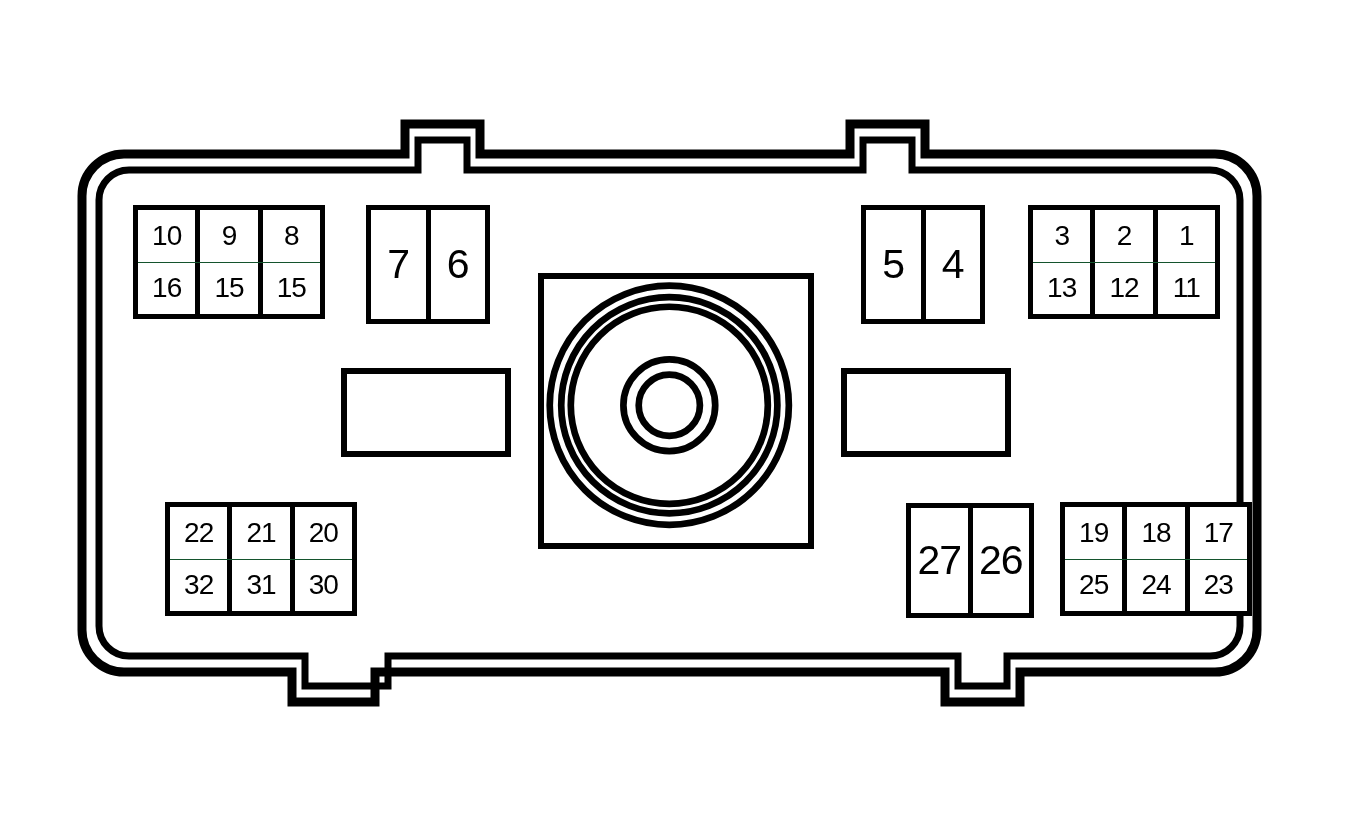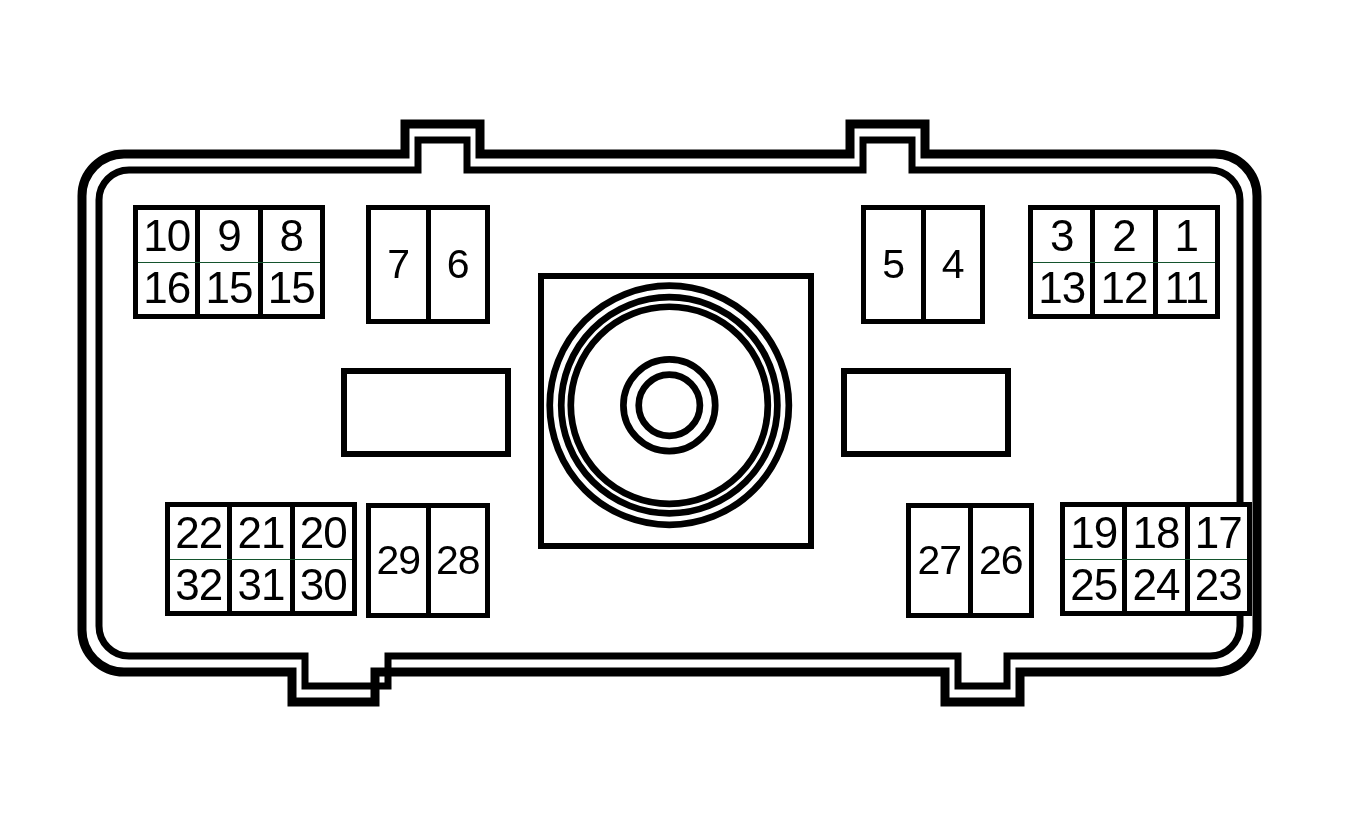--- a/index.html
+++ b/index.html
@@ -41,21 +41,21 @@
   .fuse-row + .fuse-row {
     border-top: 1px solid #14532d;
   }
   .fuse-cell {
     flex: 1 1 0;
     min-width: 0;
     display: flex;
     align-items: center;
     justify-content: center;
     font-family: "Liberation Sans", sans-serif;
-    font-size: 44px;
+    font-size: 28px;
     line-height: 1;
     color: #000000;
     letter-spacing: -1px;
     background: #ffffff;
   }
   .fuse-cell + .fuse-cell {
     border-left: 5px solid #000000;
   }
   .fuse-block.tall .fuse-cell {
     font-size: 41px;
@@ -202,26 +202,20 @@
       <div class="fuse-cell">21</div>
       <div class="fuse-cell">20</div>
     </div>
     <div class="fuse-row">
       <div class="fuse-cell">32</div>
       <div class="fuse-cell">31</div>
       <div class="fuse-cell">30</div>
     </div>
   </div>
 
-  <div class="fuse-block tall" style="left:366px; top:503px; width:124px; height:115px;">
-    <div class="fuse-row">
-      <div class="fuse-cell">29</div>
-      <div class="fuse-cell">28</div>
-    </div>
-  </div>
 
   <div class="fuse-block tall" style="left:906px; top:503px; width:128px; height:115px;">
     <div class="fuse-row">
       <div class="fuse-cell">27</div>
       <div class="fuse-cell">26</div>
     </div>
   </div>
 
   <div class="fuse-block" style="left:1060px; top:502px; width:192px; height:114px;">
     <div class="fuse-row">

